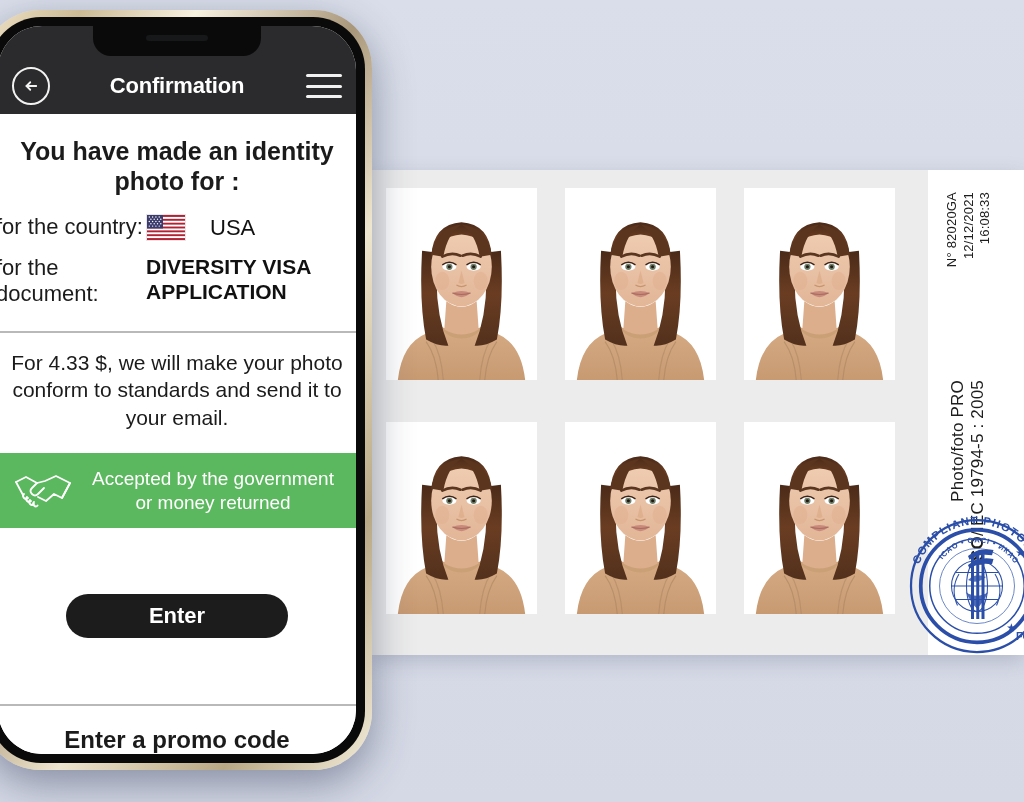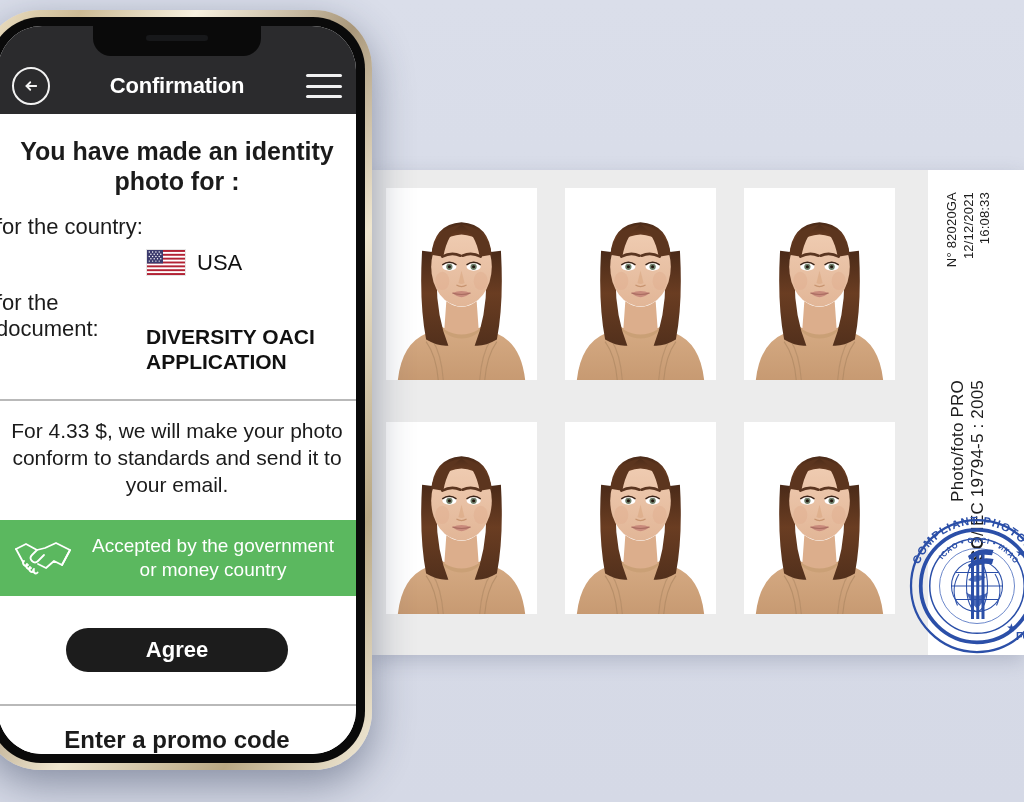--- a/index.html
+++ b/index.html
@@ -115,23 +115,22 @@
     line-height:1.2;padding:22px 22px 14px 22px;
   }
 
   .detail-rows{padding:0 14px 10px 14px;}
   .drow{display:flex;align-items:flex-start;padding:4px 0 10px 0;}
   .dlabel{
     width:150px;flex:none;font-size:22px;color:#1b1b1b;line-height:1.18;
     margin-left:-16px;
   }
   .dvalue{
-    flex:1;font-size:22px;color:#111;display:flex;align-items:center;gap:11px;
+    flex:1;font-size:22px;color:#111;display:flex;align-items:center;gap:24px;
     line-height:1.18;
-    margin-top:35px;
   }
   .dvalue.bold{font-weight:bold;font-size:21px;display:block;}
   .flag{width:38px;height:25px;flex:none;display:block;border:1px solid #e6e6e6;}
 
   .sep{height:2px;background:#b9b9b9;margin:4px 0 0 0;}
 
   .pitch{
     text-align:center;font-size:21px;color:#1b1b1b;line-height:1.3;
     padding:16px 12px 22px 12px;
   }
@@ -646,45 +645,45 @@
                     <circle cx="8.9" cy="11.1" r="0.7"></circle>
                     <circle cx="12.2" cy="11.1" r="0.7"></circle>
                 </g>
               </svg>
               <span>USA</span>
             </div>
           </div>
 
           <div class="drow">
             <div class="dlabel">for the document:</div>
-            <div class="dvalue bold">DIVERSITY OACI APPLICATION</div>
+            <div class="dvalue bold">DIVERSITY VISA APPLICATION</div>
           </div>
 
         </div>
 
         <div class="sep"></div>
 
         <div class="pitch">For 4.33 $, we will make your photo conform to standards and send it to your email.</div>
 
         <div class="guarantee">
           <svg width="62" height="42" viewBox="0 0 62 42" fill="none" stroke="#ffffff" stroke-width="1.8" stroke-linejoin="round" stroke-linecap="round">
             <path d="M4 12 L14 7 L25 13 L33 11 L44 6 L58 13 L50 28 L42 24 L34 31 L26 27"></path>
             <path d="M25 13 L20 18 q-3 3 0 6 q3 3 6 0 L32 18"></path>
             <path d="M12 24 q-2 2 0 4 q2 2 4 0"></path>
             <path d="M15 27 q-2 2 0 4 q2 2 4 0"></path>
             <path d="M18 30 q-2 2 0 4 q2 2 4 0"></path>
             <path d="M22 32 q-2 2 0 3.5 q2 2 3.6 0"></path>
             <path d="M4 12 L11 25"></path>
             <path d="M58 13 L50 28"></path>
           </svg>
-          <div class="gtext">Accepted by the government or money country</div>
+          <div class="gtext">Accepted by the government or money returned</div>
         </div>
 
         <div class="agree-wrap">
-          <button class="agree-btn">Agree</button>
+          <button class="agree-btn">Enter</button>
         </div>
 
         <div class="promo-sep"></div>
 
         <div class="promo">
           <div class="promo-title">Enter a promo code</div>
         </div>
 
       </div>
     </div>

